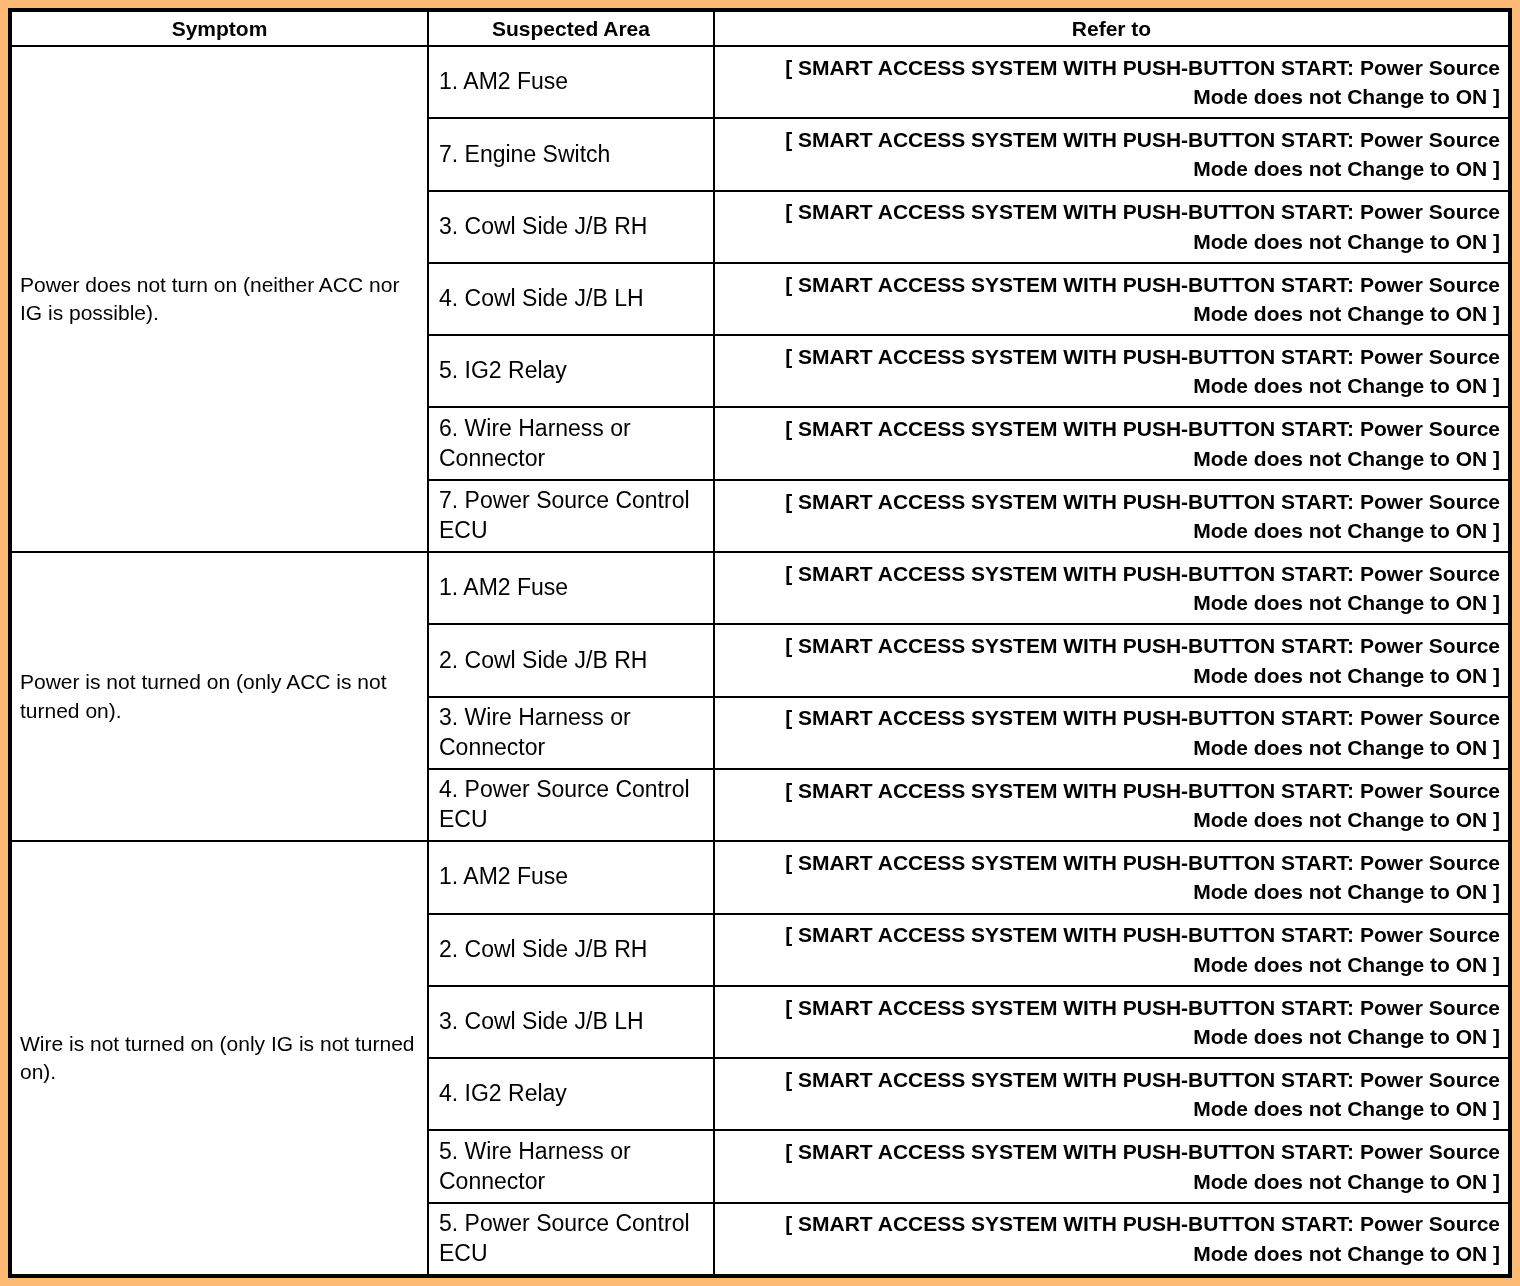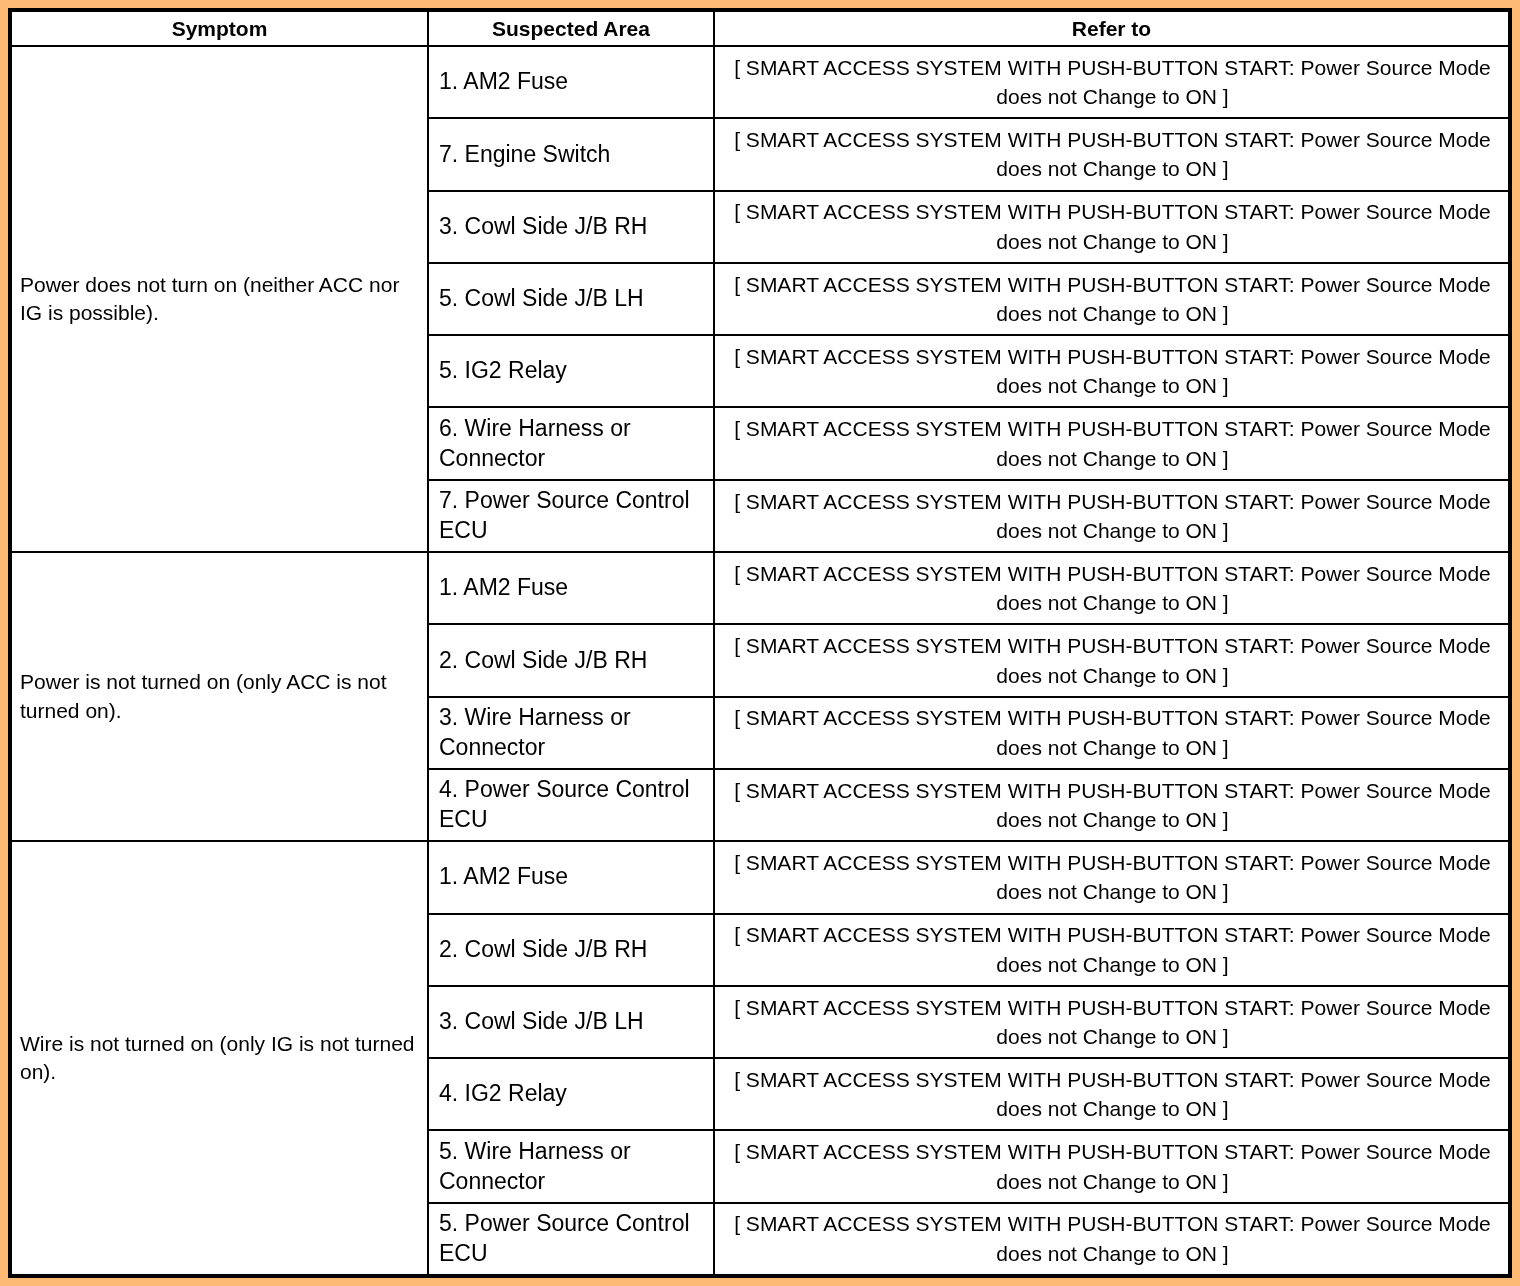--- a/index.html
+++ b/index.html
@@ -48,22 +48,22 @@
   }
   td.area-cell {
     font-size: 23px;
     text-align: left;
     padding: 4px 6px 4px 10px;
     height: 70px;
     line-height: 1.3;
   }
   td.refer-cell {
     font-size: 21px;
-    font-weight: normal;
-    text-align: center;
+    font-weight: bold;
+    text-align: right;
     padding: 4px 8px 4px 10px;
     height: 70px;
     line-height: 1.4;
     vertical-align: middle;
     margin-left: 24px;
   }
 </style>
 </head>
 <body>
 
@@ -89,21 +89,21 @@
         </tr>
         <tr>
           <td class="area-cell">7. Engine Switch</td>
           <td class="refer-cell">[ SMART ACCESS SYSTEM WITH PUSH-BUTTON START: Power Source Mode does not Change to ON ]</td>
         </tr>
         <tr>
           <td class="area-cell">3. Cowl Side J/B RH</td>
           <td class="refer-cell">[ SMART ACCESS SYSTEM WITH PUSH-BUTTON START: Power Source Mode does not Change to ON ]</td>
         </tr>
         <tr>
-          <td class="area-cell">5. Cowl Side J/B LH</td>
+          <td class="area-cell">4. Cowl Side J/B LH</td>
           <td class="refer-cell">[ SMART ACCESS SYSTEM WITH PUSH-BUTTON START: Power Source Mode does not Change to ON ]</td>
         </tr>
         <tr>
           <td class="area-cell">5. IG2 Relay</td>
           <td class="refer-cell">[ SMART ACCESS SYSTEM WITH PUSH-BUTTON START: Power Source Mode does not Change to ON ]</td>
         </tr>
         <tr>
           <td class="area-cell">6. Wire Harness or Connector</td>
           <td class="refer-cell">[ SMART ACCESS SYSTEM WITH PUSH-BUTTON START: Power Source Mode does not Change to ON ]</td>
         </tr>

